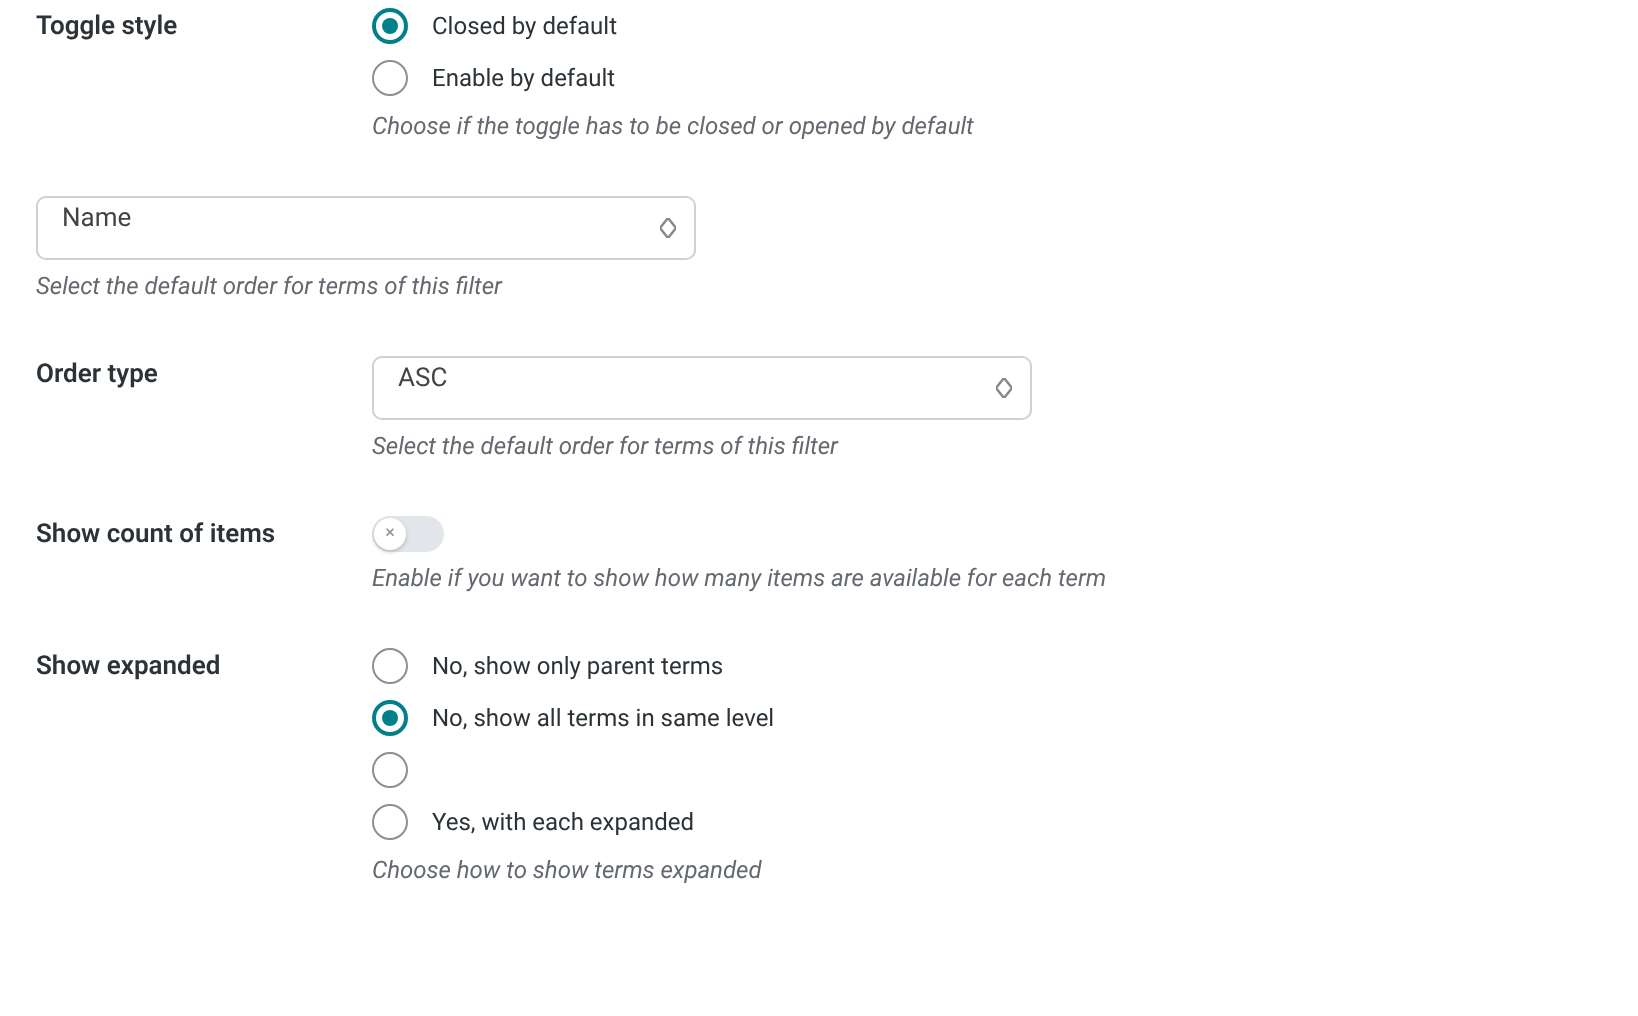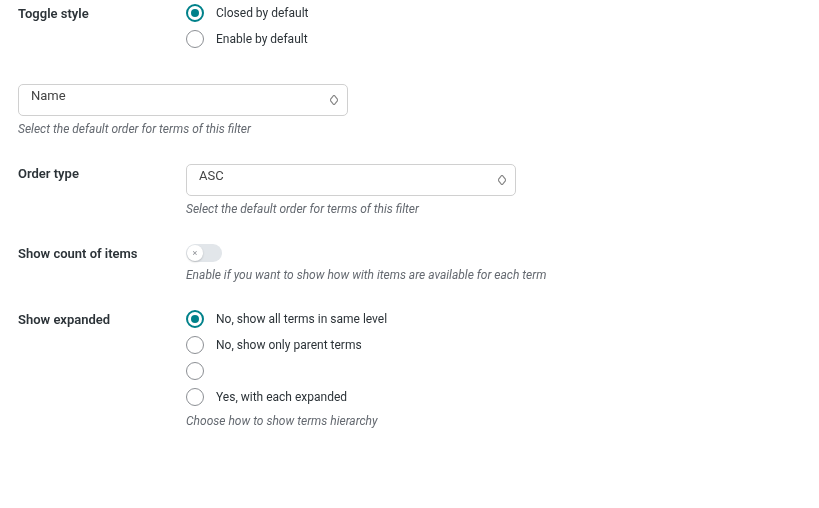--- a/index.html
+++ b/index.html
@@ -146,20 +146,21 @@
         <span class="radio-outer selected">
             <span class="radio-inner"></span>
           </span>
         <span class="radio-text">Closed by default</span>
       </div>
       <div class="radio-item">
         <span class="radio-outer"></span>
         <span class="radio-text">Enable by default</span>
       </div>
     </div>
+    <div class="description">Choose if the toggle has to be closed or opened by default</div>
   </div>
 </div>
 
 <div class="row">
   <div class="control-col">
     <div class="select-wrap">
       <div class="select-box">
         <span>Name</span>
       </div>
       <span class="select-arrows">
@@ -202,43 +203,43 @@
     <span class="label">Show count of items</span>
   </div>
   <div class="control-col">
     <div class="toggle-wrap">
       <div class="toggle">
         <div class="toggle-knob">
           <span class="toggle-x">×</span>
         </div>
       </div>
     </div>
-    <div class="description">Enable if you want to show how with items are available for each term</div>
+    <div class="description">Enable if you want to show how many items are available for each term</div>
   </div>
 </div>
 
 <div class="row">
   <div class="label-col">
     <span class="label">Show expanded</span>
   </div>
   <div class="control-col">
     <div class="radio-group">
+      <div class="radio-item">
+        <span class="radio-outer"></span>
+        <span class="radio-text">No, show only parent terms</span>
+      </div>
       <div class="radio-item">
         <span class="radio-outer selected">
             <span class="radio-inner"></span>
           </span>
         <span class="radio-text">No, show all terms in same level</span>
       </div>
       <div class="radio-item">
         <span class="radio-outer"></span>
-        <span class="radio-text">No, show only parent terms</span>
-      </div>
-      <div class="radio-item">
-        <span class="radio-outer"></span>
       </div>
       <div class="radio-item">
         <span class="radio-outer"></span>
         <span class="radio-text">Yes, with each expanded</span>
       </div>
     </div>
-    <div class="description">Choose how to show terms hierarchy</div>
+    <div class="description">Choose how to show terms expanded</div>
   </div>
 </div>
 
 </body></html>

